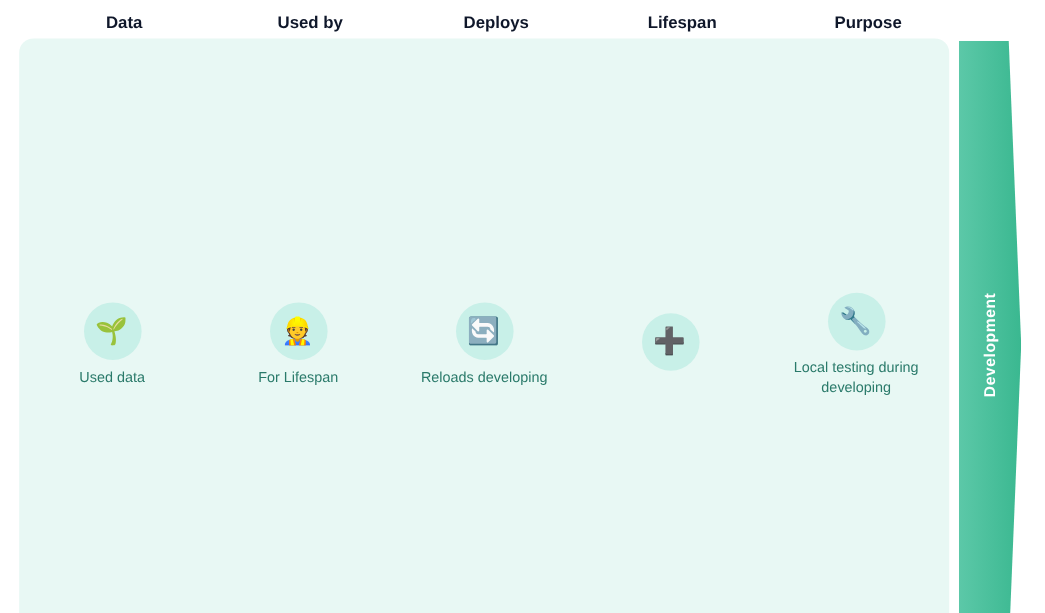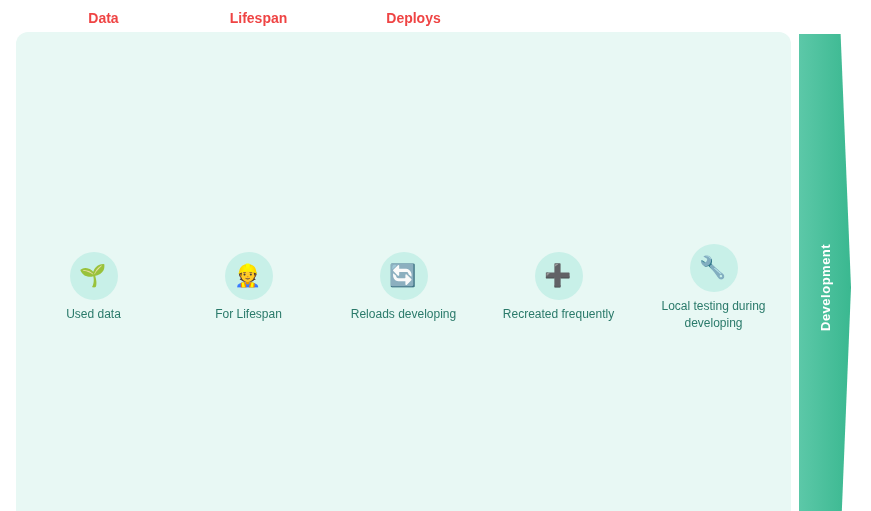--- a/index.html
+++ b/index.html
@@ -20,21 +20,21 @@
       display: grid;
       grid-template-columns: 155px 155px 155px 155px 155px;
       margin-left: 10px;
       margin-bottom: 6px;
       padding-right: 60px;
     }
     .col-header {
       text-align: center;
       font-size: 14px;
       font-weight: 600;
-      color: #ef4444;
+      color: #0f172a;
     }
     
     .section {
       display: flex;
       align-items: stretch;
       margin-bottom: 6px;
       border-radius: 12px;
       overflow: visible;
       position: relative;
     }
@@ -114,42 +114,43 @@
     .arrow-dev { background: linear-gradient(to right, #5cc8a8, #3ab890); }
   </style>
 </head>
 <body>
 
 <div class="table-wrapper">
 
   <div class="col-headers">
 
   <div class="col-header">Data</div>
+      <div class="col-header">Used by</div>
+      <div class="col-header">Deploys</div>
       <div class="col-header">Lifespan</div>
-      <div class="col-header">Deploys</div>
+      <div class="col-header">Purpose</div>
     </div>
 
   <div id="sections-container">
       <div class="section section-dev">
         <div class="section-grid">
           <div class="cell">
             <div class="cell-icon icon-dev">🌱</div>
             <div class="cell-label">Used data</div>
           </div>
           <div class="cell">
             <div class="cell-icon icon-dev">👷</div>
             <div class="cell-label">For Lifespan</div>
           </div>
           <div class="cell">
             <div class="cell-icon icon-dev">🔄</div>
             <div class="cell-label">Reloads developing</div>
           </div>
           <div class="cell">
             <div class="cell-icon icon-dev">➕</div>
-            <div class="cell-label">Recreated frequently</div>
           </div>
           <div class="cell">
             <div class="cell-icon icon-dev">🔧</div>
             <div class="cell-label">Local testing during developing</div>
           </div>
         </div>
         <div class="side-label">
           <div class="arrow-shape arrow-dev">
             <div class="side-label-inner">Development</div>
           </div>

